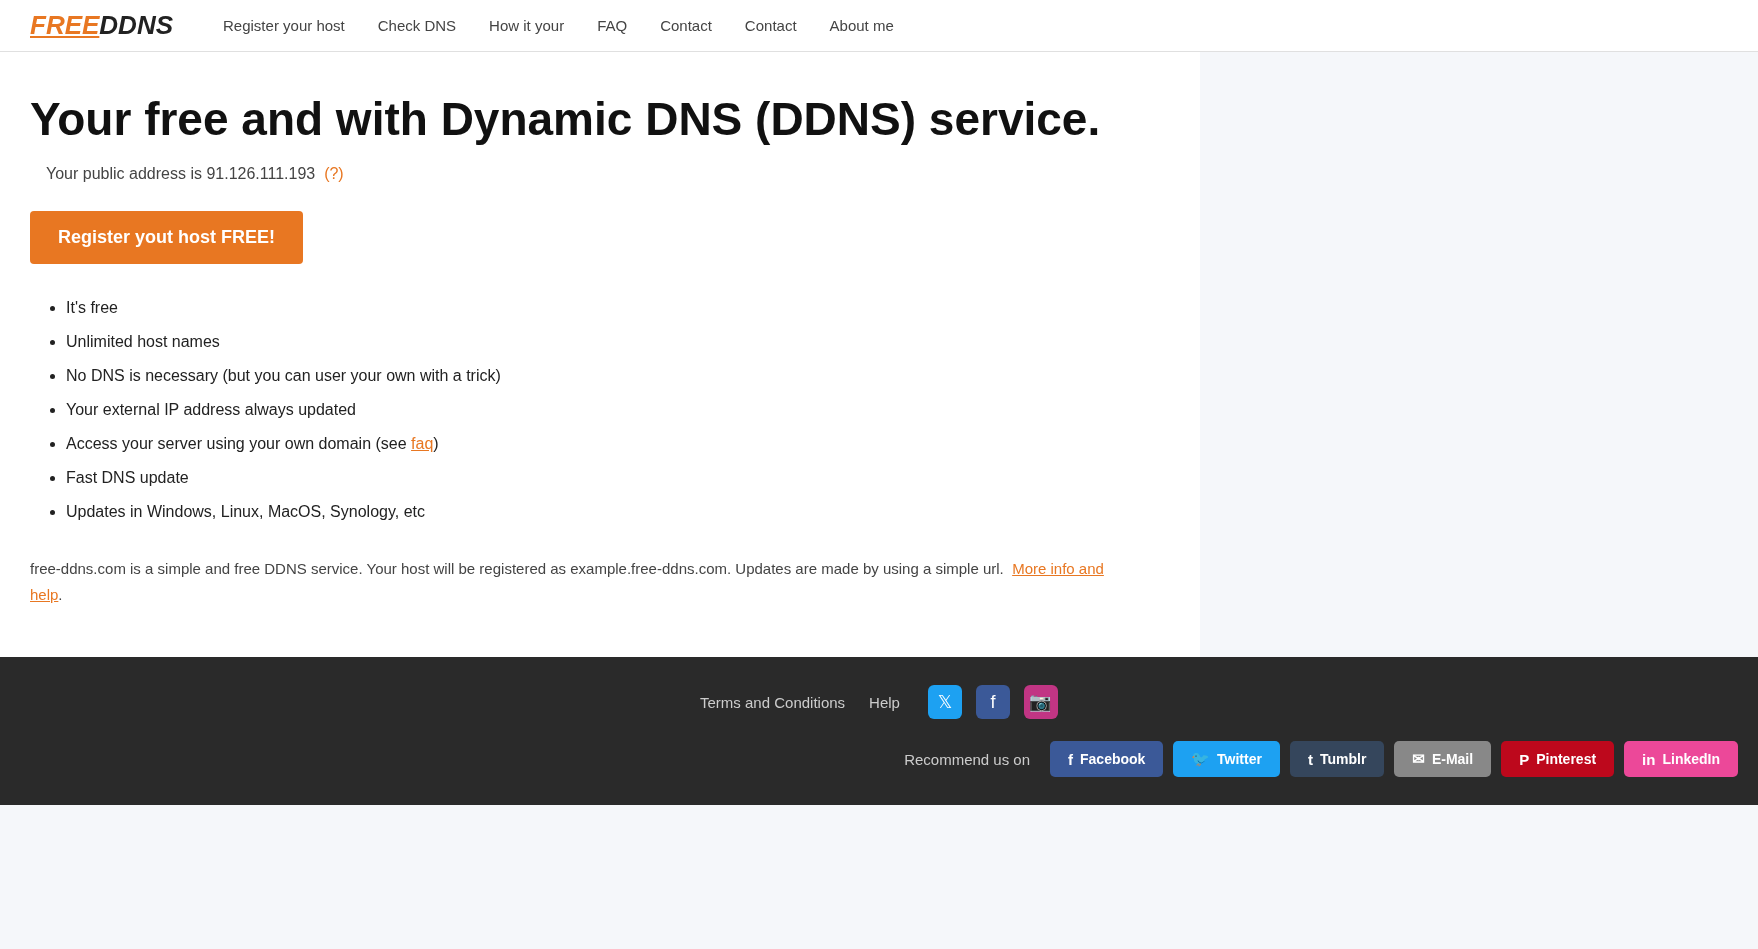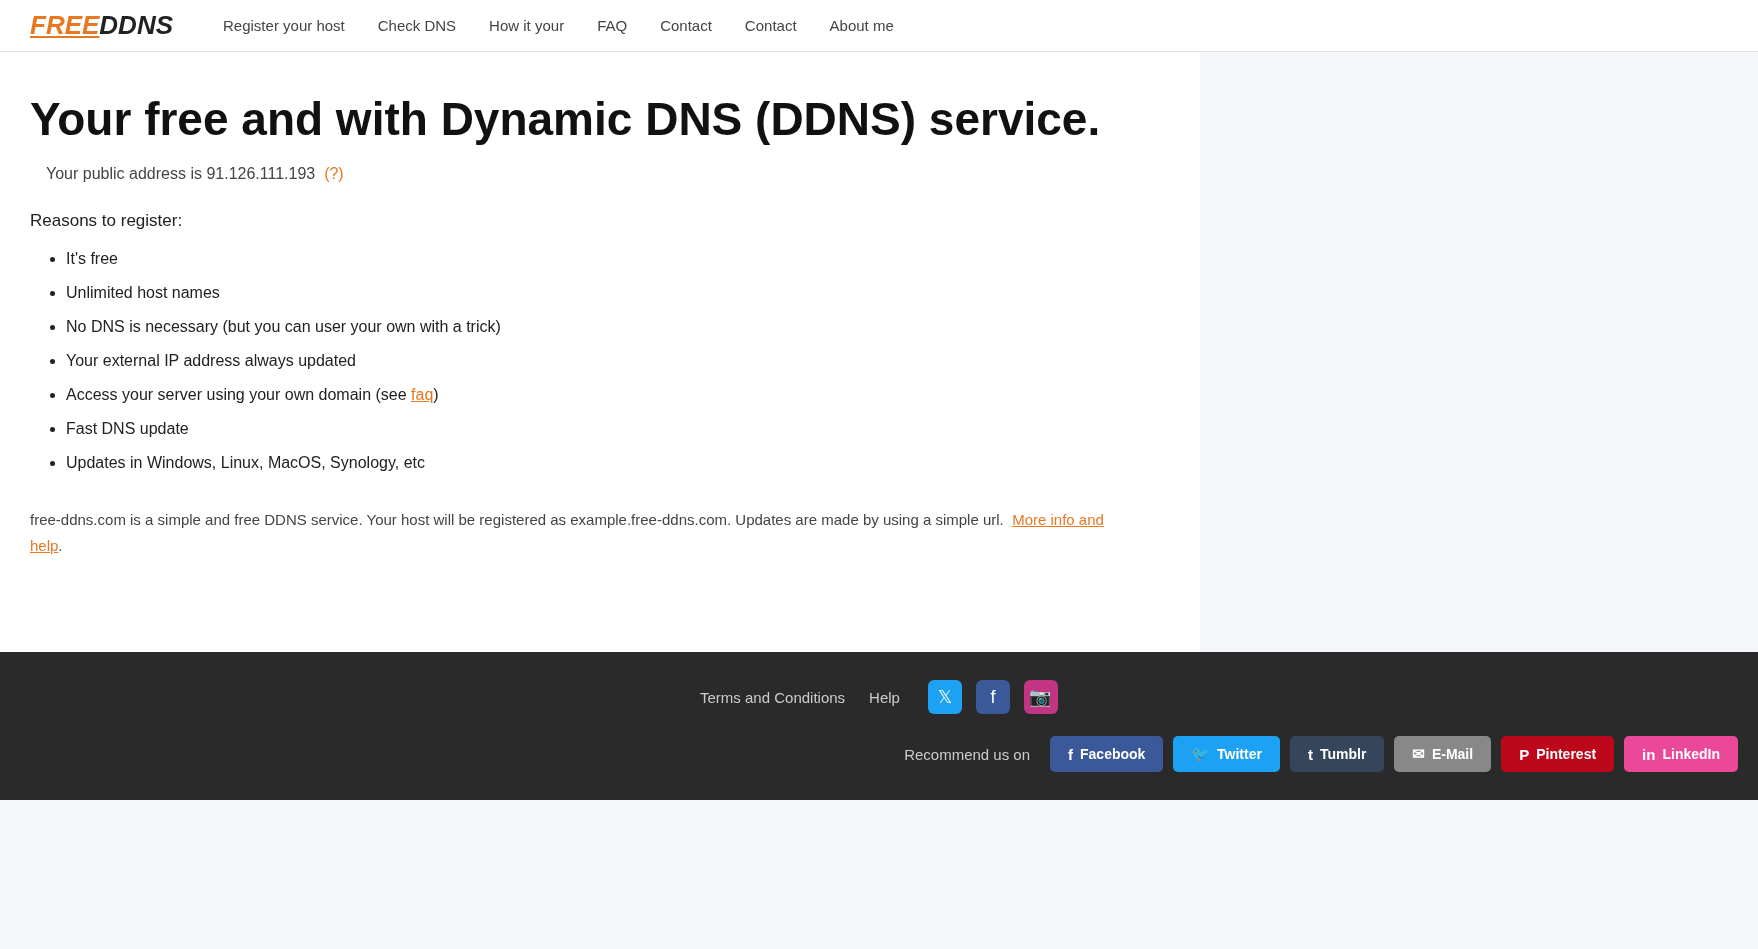--- a/index.html
+++ b/index.html
@@ -179,22 +179,22 @@
       <a href="#">About me</a>
     </nav>
 </header>
 
 <main>
   <h1>Your free and with Dynamic DNS (DDNS) service.</h1>
   <p class="ip-line">
     <span>Your public address is 91.126.111.193</span>
     &nbsp;<a class="ip-link" href="#">(?)</a>
   </p>
-
-  <p class="reasons-title">Reasons to register:</p>
+  <a href="#" class="register-btn">Register yout host FREE!</a>
+
   <ul class="reasons" id="reasons-list">
       <li>It's free</li>
       <li>Unlimited host names</li>
       <li>No DNS is necessary (but you can user your own with a trick)</li>
       <li>Your external IP address always updated</li>
       <li>Access your server using your own domain (see <a href="#">faq</a>)</li>
       <li>Fast DNS update</li>
       <li>Updates in Windows, Linux, MacOS, Synology, etc</li>
     </ul>
 

